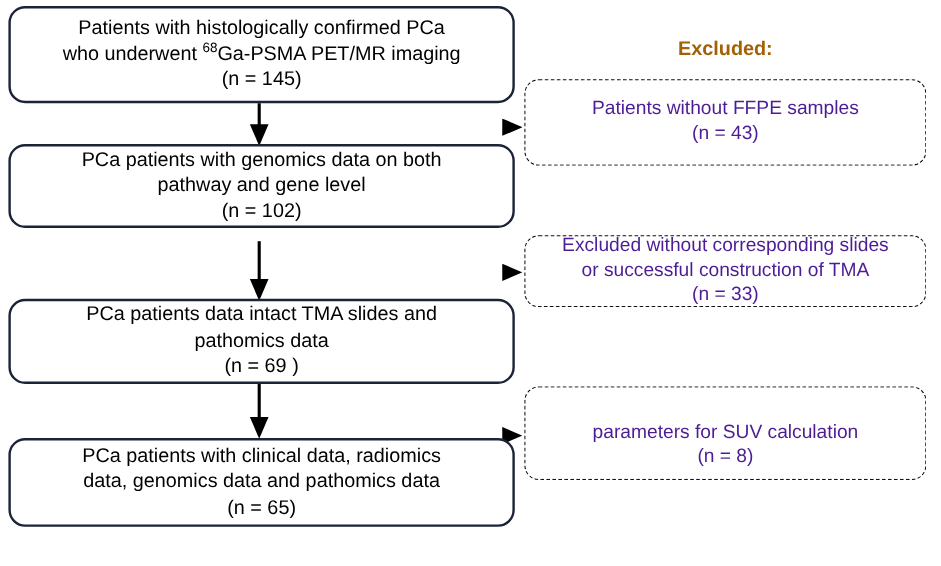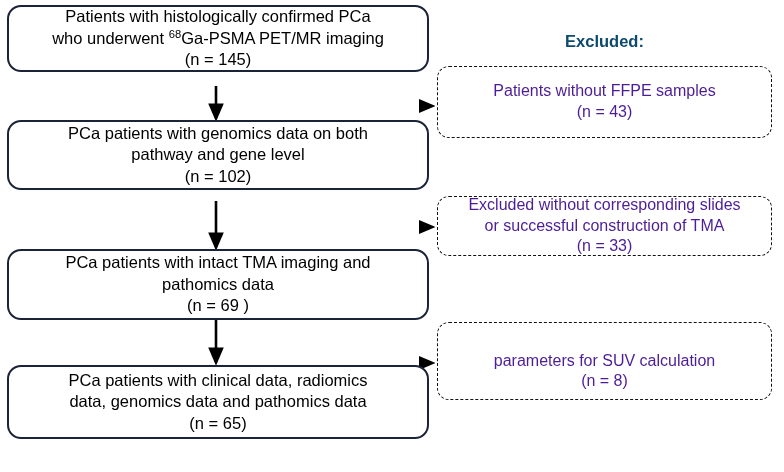--- a/index.html
+++ b/index.html
@@ -59,21 +59,21 @@
   .dashed-box .box-text {
     display: block;
     width: 100%;
   }
 
   
   .excluded-heading {
     position: absolute;
     font-size: 16.5px;
     font-weight: bold;
-    color: #0c4a6e;
+    color: #a16207;
     text-align: center;
   }
 
   
   .connector-layer {
     position: absolute;
     left: 0;
     top: 0;
     width: 784px;
     height: 472px;
@@ -106,39 +106,39 @@
 
     <line x1="216" y1="86" x2="216" y2="118" stroke="#000000" stroke-width="2.6" marker-end="url(#arrowhead)"></line>
     <line x1="216" y1="201" x2="216" y2="247" stroke="#000000" stroke-width="2.6" marker-end="url(#arrowhead)"></line>
     <line x1="216" y1="319" x2="216" y2="362" stroke="#000000" stroke-width="2.6" marker-end="url(#arrowhead)"></line>
 
     <line x1="228" y1="106" x2="432" y2="106" stroke="url(#fadeRight)" stroke-width="2.4" marker-end="url(#arrowhead)"></line>
     <line x1="228" y1="227" x2="432" y2="227" stroke="url(#fadeRight)" stroke-width="2.4" marker-end="url(#arrowhead)"></line>
     <line x1="228" y1="363" x2="432" y2="363" stroke="url(#fadeRight)" stroke-width="2.4" marker-end="url(#arrowhead)"></line>
   </svg>
 
-  <div class="solid-box" style="left:7px; top:5px; width:422px; height:67px;">
+  <div class="solid-box" style="left:7px; top:5px; width:422px; height:81px;">
     <span class="box-text">
       <span>Patients with histologically confirmed PCa</span><br>
       <span>who underwent </span><span class="sup">68</span><span>Ga-PSMA PET/MR imaging</span><br>
       <span>(n = 145)</span>
     </span>
   </div>
 
   <div class="solid-box" style="left:7px; top:120px; width:422px; height:70px;">
     <span class="box-text">
       <span>PCa patients with genomics data on both</span><br>
       <span>pathway and gene level</span><br>
       <span>(n = 102)</span>
     </span>
   </div>
 
   <div class="solid-box" style="left:7px; top:249px; width:422px; height:71px;">
     <span class="box-text">
-      <span>PCa patients with intact TMA imaging and</span><br>
+      <span>PCa patients data intact TMA slides and</span><br>
       <span>pathomics data</span><br>
       <span>(n = 69 )</span>
     </span>
   </div>
 
   <div class="solid-box" style="left:7px; top:365px; width:422px; height:74px;">
     <span class="box-text">
       <span>PCa patients with clinical data, radiomics</span><br>
       <span>data, genomics data and pathomics data</span><br>
       <span>(n = 65)</span>

